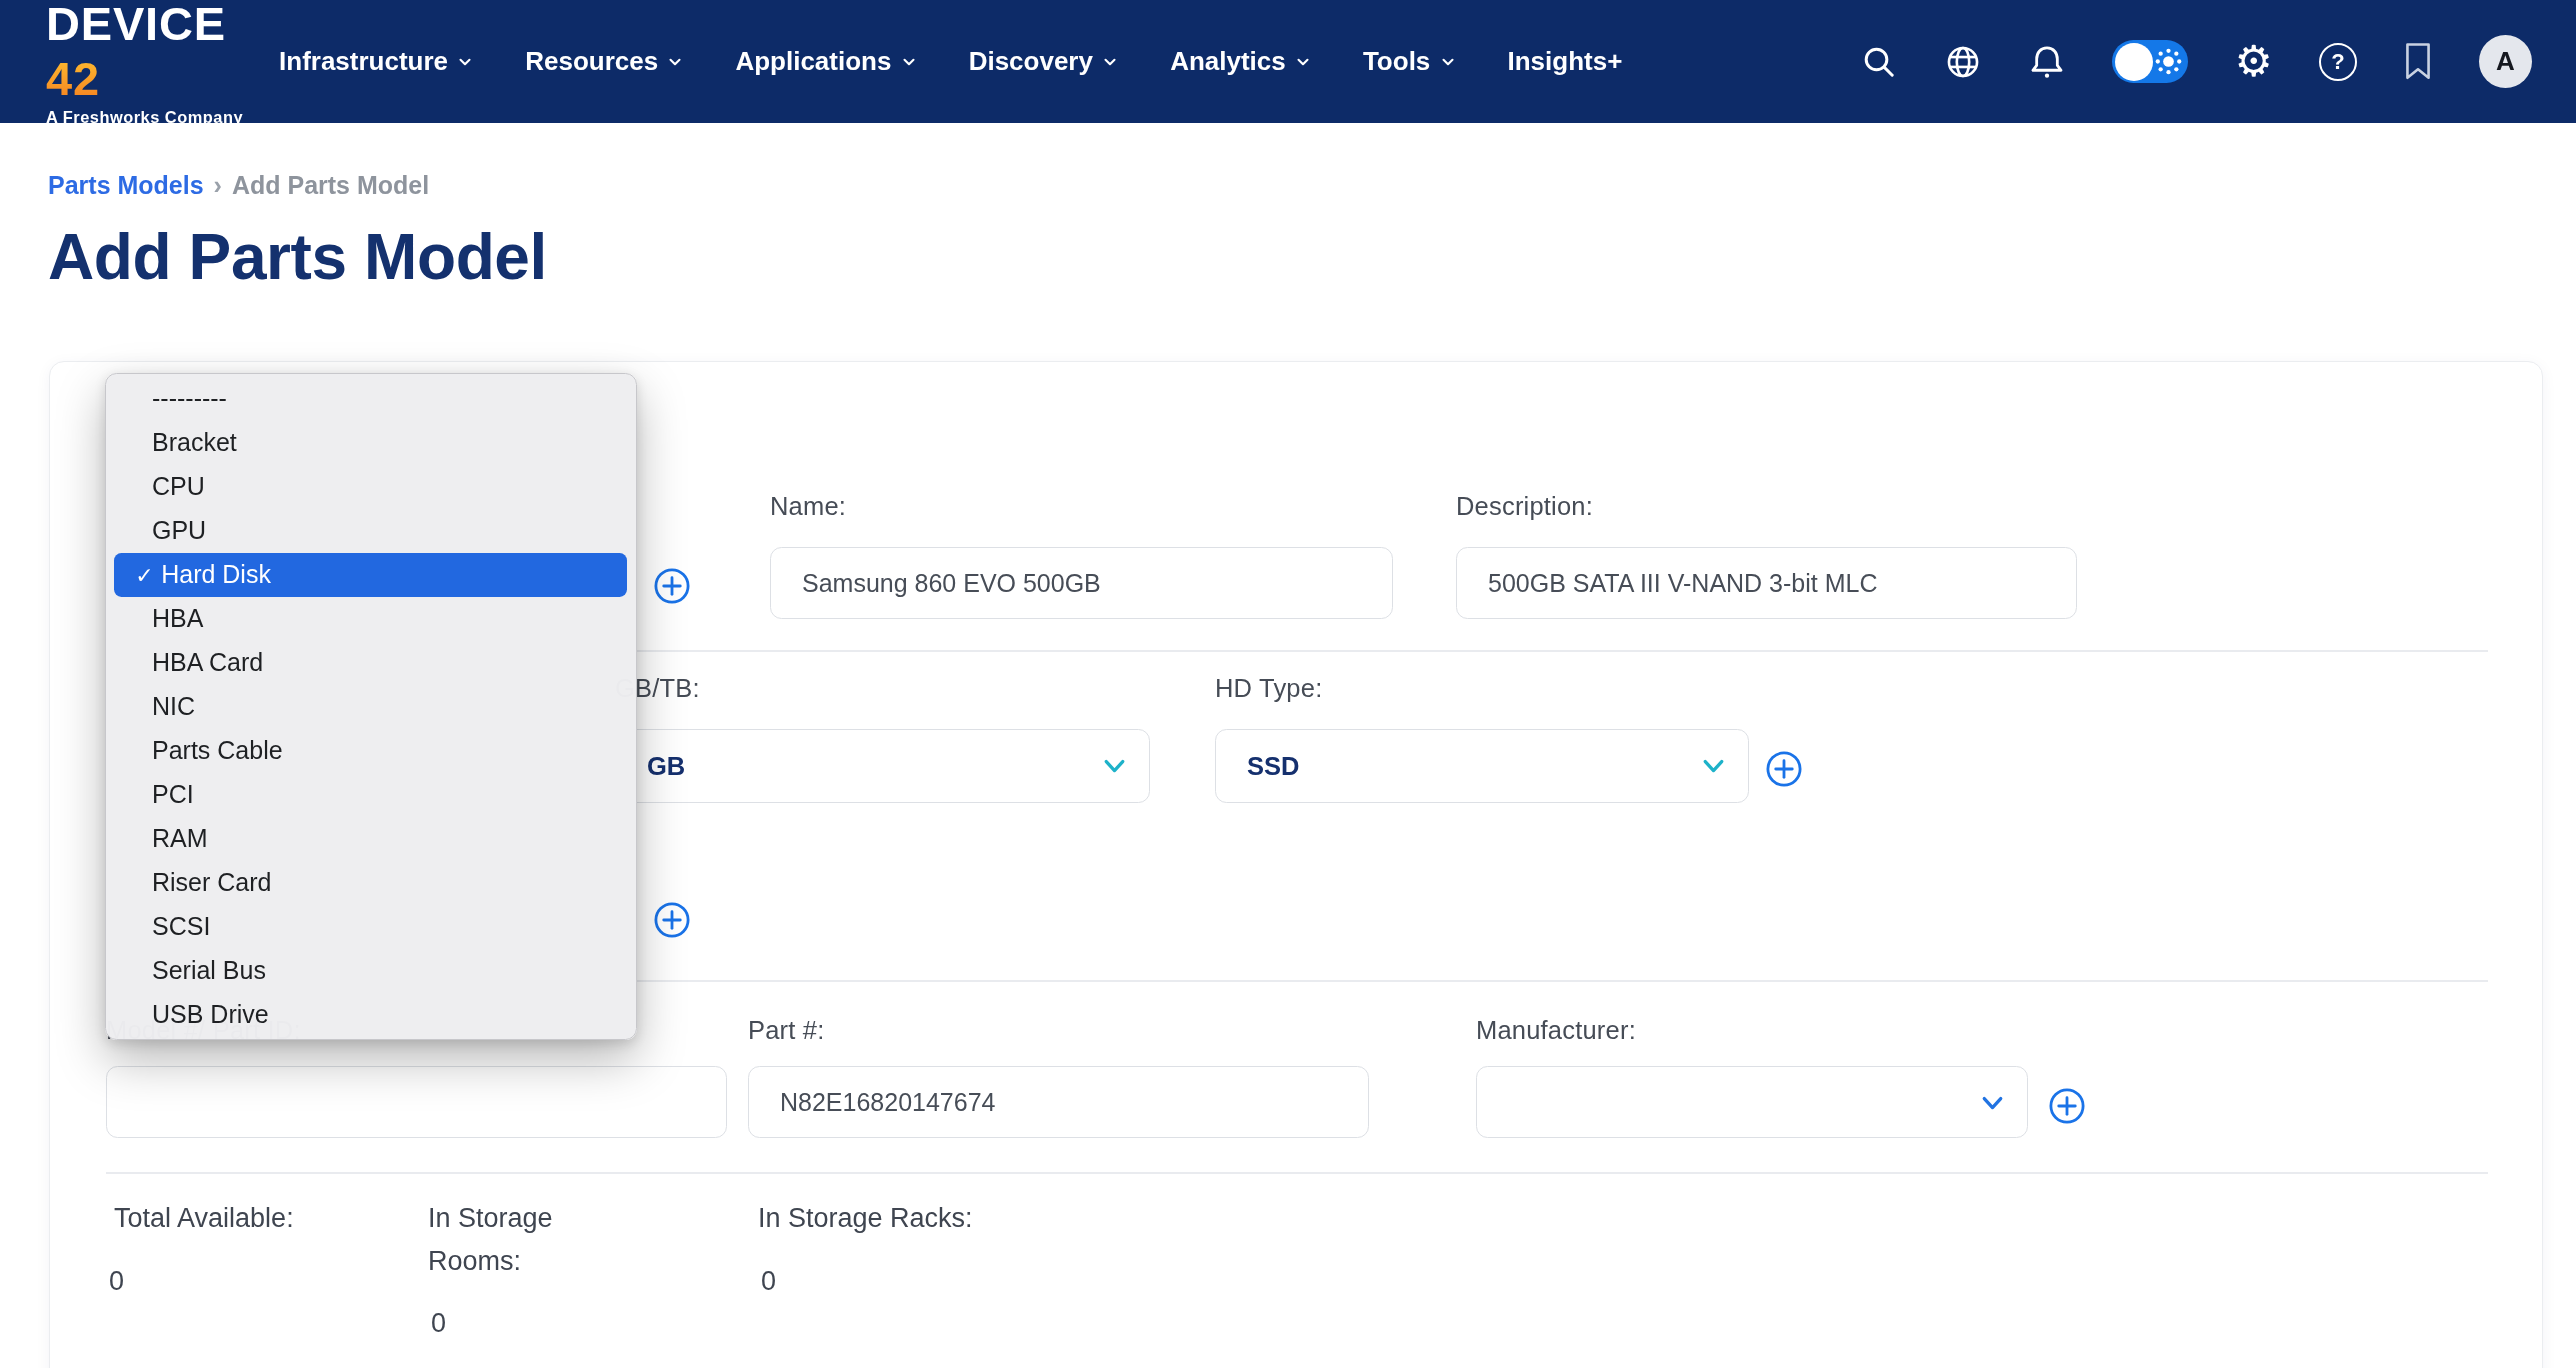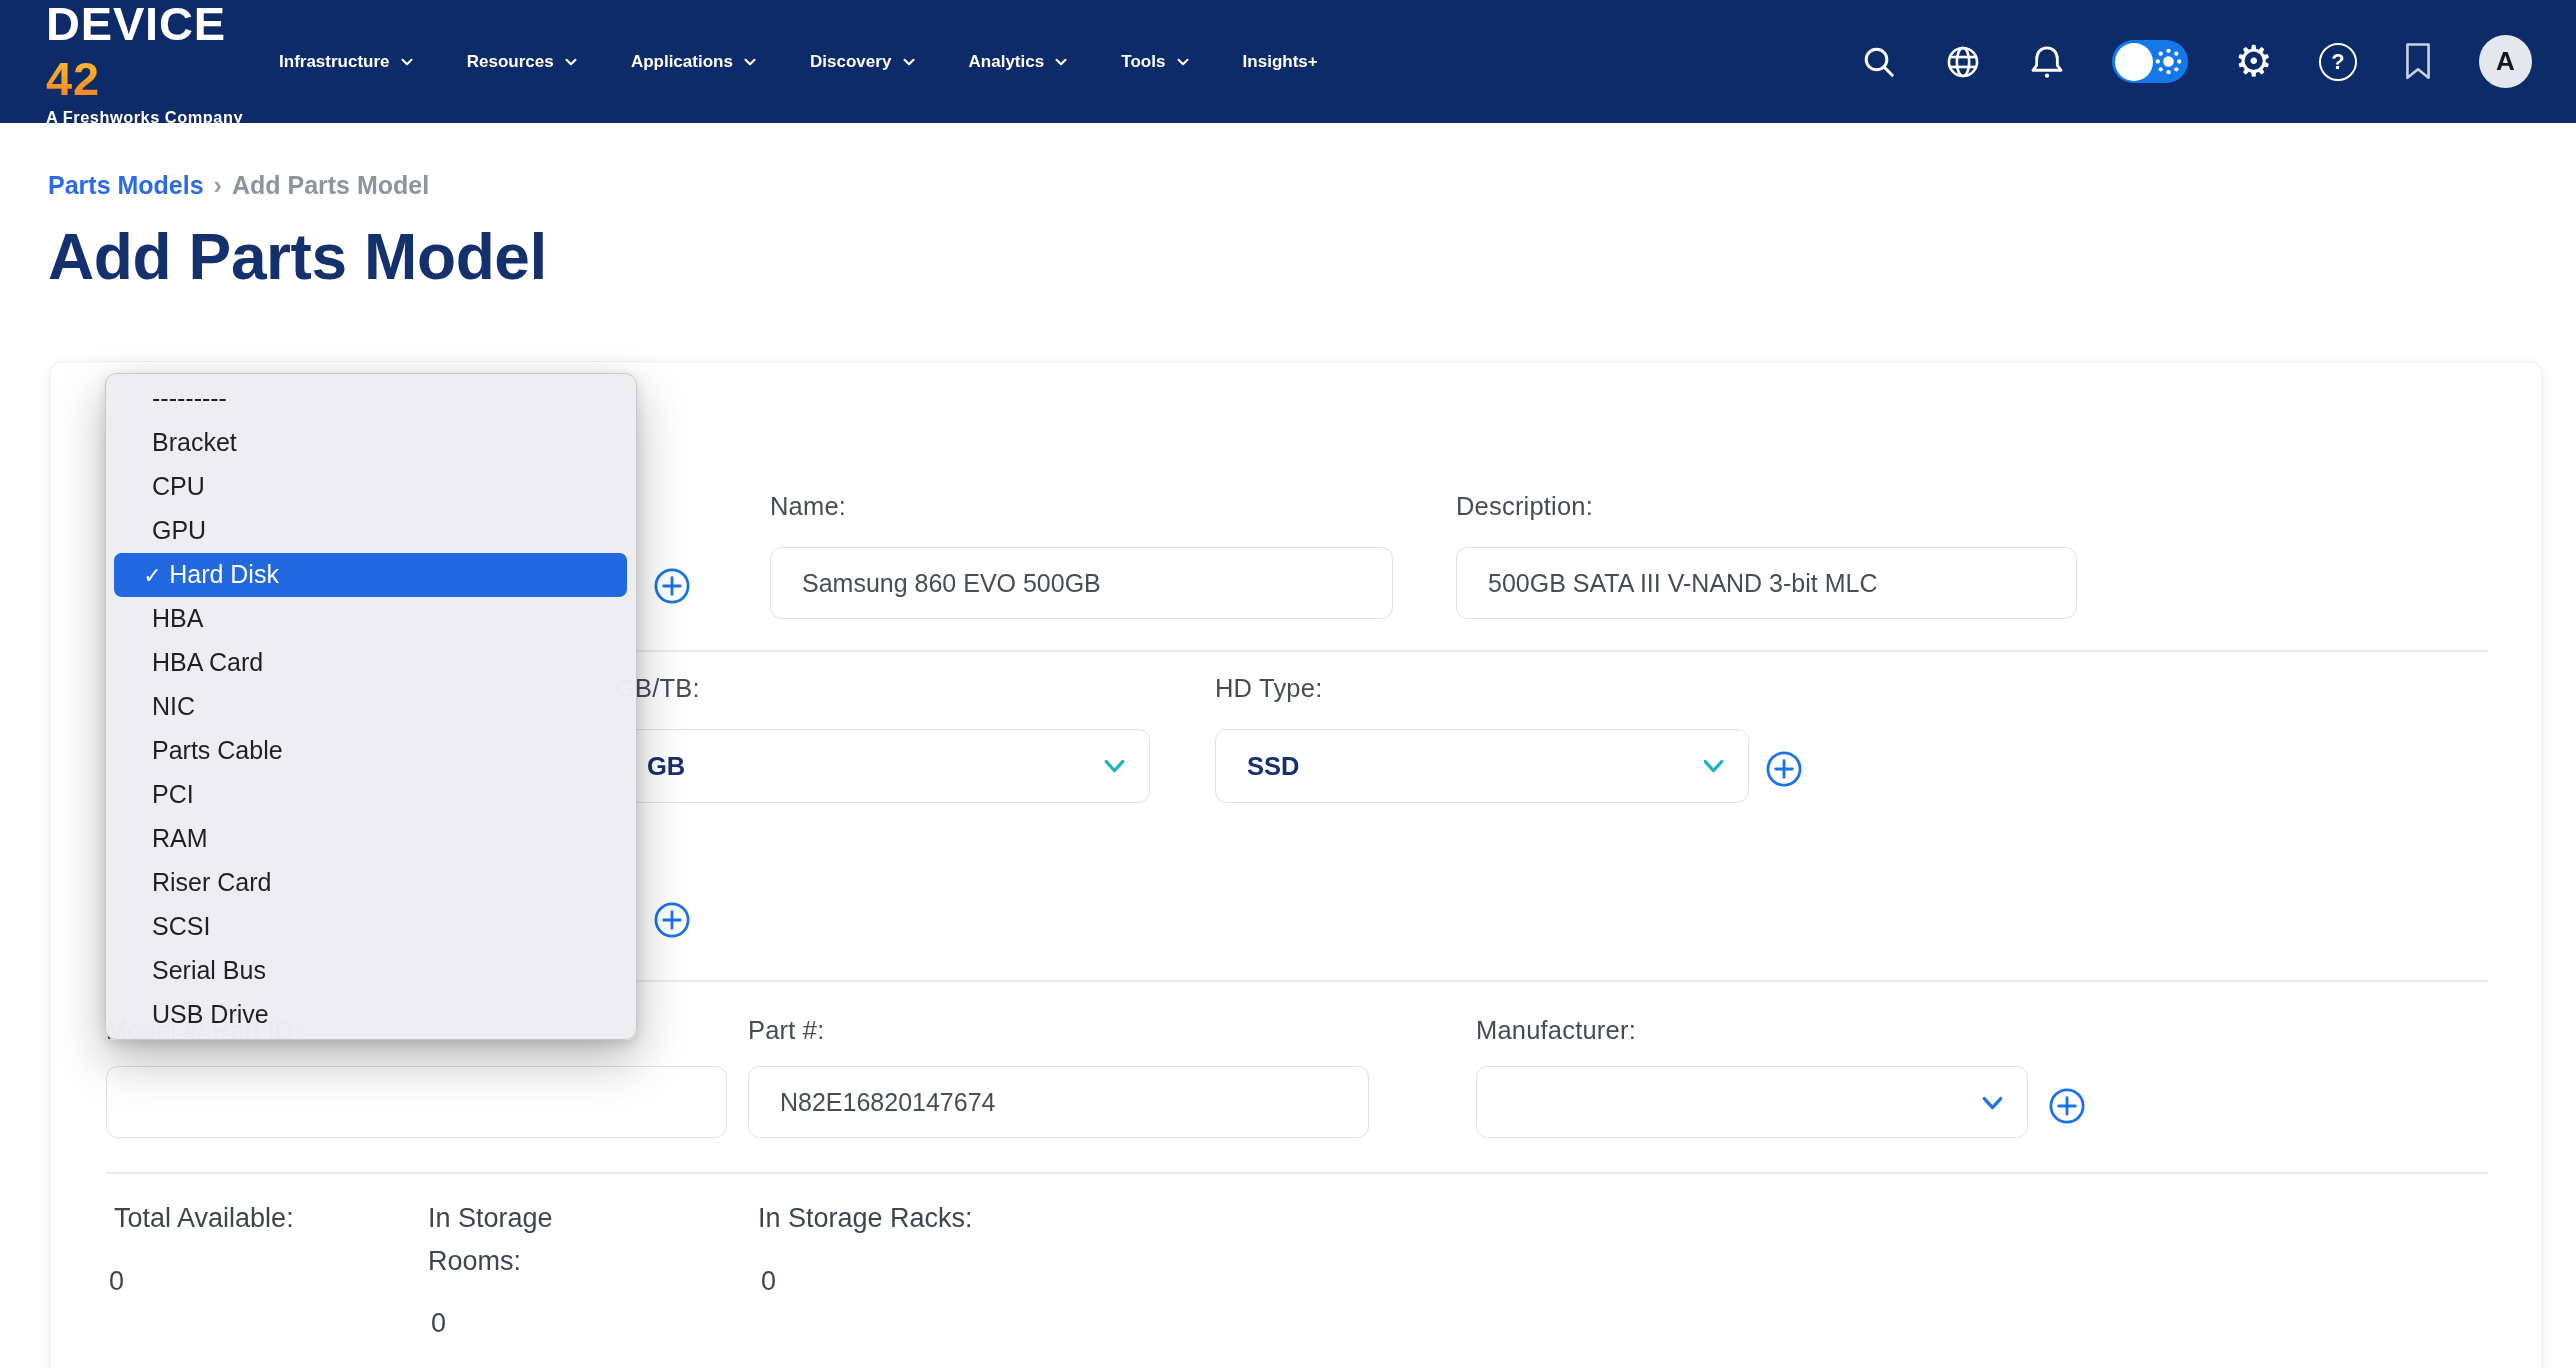--- a/index.html
+++ b/index.html
@@ -9,21 +9,21 @@
   
   .navbar { position:relative; height:123px; background:#0D2B68; display:flex; align-items:center; }
   .logo { margin-left:46px; display:flex; flex-direction:column; justify-content:center; }
   .logo-row { display:flex; align-items:baseline;flex-direction:column; }
   .logo-brand { color:#fff; font-size:47px; font-weight:800; letter-spacing:0.8px; }
   .logo-accent { font-size:47px; font-weight:800; letter-spacing:0.8px;
     background:linear-gradient(180deg,#FFC431,#F47B20); -webkit-background-clip:text; background-clip:text; color:transparent; }
   .logo-sub { color:#fff; font-size:16.4px; font-weight:600; letter-spacing:0.5px; margin-top:1.6px; }
 
   .menu { display:flex; align-items:center; gap:51px; margin-left:36px; }
-  .menu-item { display:flex; align-items:center; gap:8.2px; color:#fff; font-size:17px; font-weight:600; cursor:pointer; white-space:nowrap; }
+  .menu-item { display:flex; align-items:center; gap:8.2px; color:#fff; font-size:26px; font-weight:600; cursor:pointer; white-space:nowrap; }
   .mchev { width:18px; height:18px; stroke:#fff; stroke-width:2.8; fill:none; stroke-linecap:round; stroke-linejoin:round; }
 
   .nav-right { margin-left:auto; margin-right:44px; display:flex; align-items:center; gap:46px; }
   .nicon { display:flex; align-items:center; justify-content:center; cursor:pointer; }
   .nicon svg { display:block; }
   .gear-glyph { color:#fff; font-size:43px; line-height:1; }
   .help-circ { width:38px; height:38px; border:2.9px solid #fff; border-radius:50%; display:flex; align-items:center; justify-content:center; }
   .help-circ::after { content:"?"; color:#fff; font-size:22px; font-weight:700; }
   .toggle { position:relative; width:76px; height:43px; border-radius:21.4px; background:#1478E8; }
   .toggle-knob { position:absolute; left:2.5px; top:2.5px; width:38px; height:38px; border-radius:50%; background:#fff; }
@@ -58,21 +58,21 @@
 
   
   .stat-label { position:absolute; font-size:27px; color:#3F4550; font-weight:500; line-height:43px; }
   .stat-value { position:absolute; font-size:27px; color:#3F4550; }
 
   
   .dropdown { position:absolute; left:105px; top:373px; width:532px; height:667px; z-index:10;
     background:rgba(238,238,240,.98); border:0.8px solid #C7C7CB; border-radius:11.5px;
     box-shadow:0 20px 49px rgba(0,0,0,.28), 0 3.3px 11.5px rgba(0,0,0,.12); padding-top:2.5px; overflow:hidden; }
   .dd-item { height:44px; display:flex; align-items:center; padding-left:46px; font-size:25px; color:#1E2023; cursor:pointer; }
-  .dd-item.selected { margin:0 9px 0 8.2px; padding-left:29px; border-radius:7.4px; background:#2268E0; color:#fff; }
+  .dd-item.selected { margin:0 9px 0 8.2px; padding-left:21px; border-radius:7.4px; background:#2268E0; color:#fff; }
   .dd-check { width:26px; display:inline-block; }
   .dd-check::before { content:"✓"; font-size:22px; font-weight:700; color:#fff; }
 </style>
 </head>
 <body>
 
 <div class="navbar">
   <div class="logo">
     <div class="logo-row">
       <span class="logo-brand">DEVICE</span>

